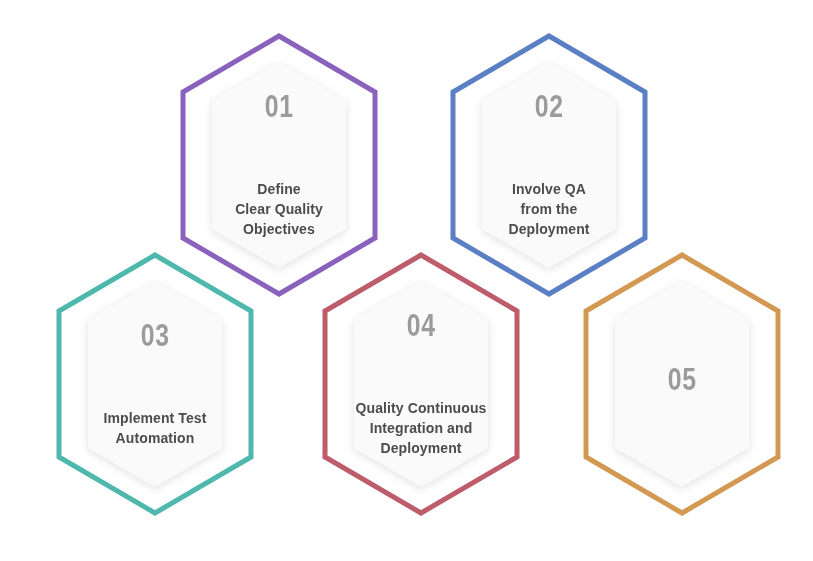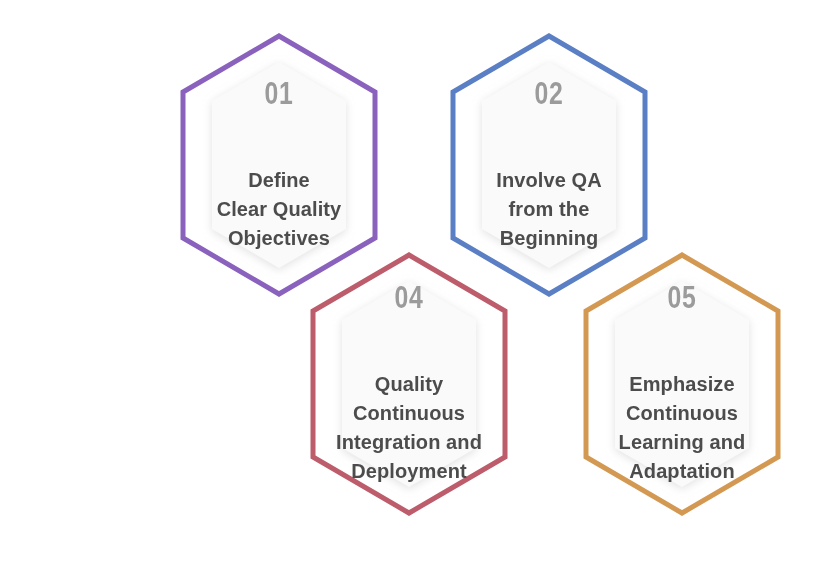--- a/index.html
+++ b/index.html
@@ -37,54 +37,55 @@
   }
 
   .hex-content {
     position: absolute;
     left: 0;
     top: 0;
     width: 226px;
     height: 266px;
     display: flex;
     flex-direction: column;
+    align-items: center;
     justify-content: center;
     text-align: center;
     box-sizing: border-box;
     padding: 0 26px;
   }
 
   .hex-number {
     font-family: "Liberation Sans", sans-serif;
     font-size: 31px;
     font-weight: bold;
     color: #9b9b9b;
     letter-spacing: 1px;
     line-height: 1;
     margin-bottom: 9px;
     transform: scaleX(0.80);
     transform-origin: center center;
   }
 
   .hex-label {
     font-family: "Liberation Sans", sans-serif;
-    font-size: 20px;
+    font-size: 14px;
     font-weight: bold;
     color: #4c4c4c;
     line-height: 1.45;
     letter-spacing: 0.1px;
     white-space: pre-line;
     margin-top: 48px;
   }
 
   
   #hex-1 { left: 166px;  top: 32px;  }
   #hex-2 { left: 436px;  top: 32px;  }
   #hex-3 { left: 42px;   top: 251px; }
-  #hex-4 { left: 296px;  top: 251px; }
+  #hex-4 { left: 308px;  top: 251px; }
   #hex-5 { left: 569px;  top: 251px; }
 </style>
 </head>
 <body>
 
 <div id="infographic">
 
   <div class="hex-cell" id="hex-1">
     <svg class="hex-svg" viewBox="0 0 226 266">
       <defs>
@@ -110,24 +111,40 @@
           <feDropShadow dx="0" dy="2" stdDeviation="4" flood-color="#c9c9c9" flood-opacity="0.55"></feDropShadow>
         </filter>
       </defs>
       <polygon class="hex-inner" points="113,30 180,69 180,197 113,236 46,197 46,69" fill="#fafafa" filter="url(#innershadow2)"></polygon>
       <polygon class="hex-outline" points="113,4 209,60 209,206 113,262 17,206 17,60" fill="none" stroke-width="5" stroke-linejoin="miter" stroke="#5b7fc4"></polygon>
     </svg>
     <div class="hex-content">
       <div class="hex-number">02</div>
       <div class="hex-label">Involve QA
 from the
-Beginning</div>
+Deployment</div>
     </div>
   </div>
 
+  <div class="hex-cell" id="hex-3">
+    <svg class="hex-svg" viewBox="0 0 226 266">
+      <defs>
+        <filter id="innershadow3" x="-30%" y="-30%" width="160%" height="160%">
+          <feDropShadow dx="0" dy="2" stdDeviation="4" flood-color="#c9c9c9" flood-opacity="0.55"></feDropShadow>
+        </filter>
+      </defs>
+      <polygon class="hex-inner" points="113,30 180,69 180,197 113,236 46,197 46,69" fill="#fafafa" filter="url(#innershadow3)"></polygon>
+      <polygon class="hex-outline" points="113,4 209,60 209,206 113,262 17,206 17,60" fill="none" stroke-width="5" stroke-linejoin="miter" stroke="#4fb8ad"></polygon>
+    </svg>
+    <div class="hex-content">
+      <div class="hex-number">03</div>
+      <div class="hex-label">Implement Test
+Automation</div>
+    </div>
+  </div>
 
   <div class="hex-cell" id="hex-4">
     <svg class="hex-svg" viewBox="0 0 226 266">
       <defs>
         <filter id="innershadow4" x="-30%" y="-30%" width="160%" height="160%">
           <feDropShadow dx="0" dy="2" stdDeviation="4" flood-color="#c9c9c9" flood-opacity="0.55"></feDropShadow>
         </filter>
       </defs>
       <polygon class="hex-inner" points="113,30 180,69 180,197 113,236 46,197 46,69" fill="#fafafa" filter="url(#innershadow4)"></polygon>
       <polygon class="hex-outline" points="113,4 209,60 209,206 113,262 17,206 17,60" fill="none" stroke-width="5" stroke-linejoin="miter" stroke="#bd5c6b"></polygon>
@@ -145,20 +162,16 @@
       <defs>
         <filter id="innershadow5" x="-30%" y="-30%" width="160%" height="160%">
           <feDropShadow dx="0" dy="2" stdDeviation="4" flood-color="#c9c9c9" flood-opacity="0.55"></feDropShadow>
         </filter>
       </defs>
       <polygon class="hex-inner" points="113,30 180,69 180,197 113,236 46,197 46,69" fill="#fafafa" filter="url(#innershadow5)"></polygon>
       <polygon class="hex-outline" points="113,4 209,60 209,206 113,262 17,206 17,60" fill="none" stroke-width="5" stroke-linejoin="miter" stroke="#d39952"></polygon>
     </svg>
     <div class="hex-content">
       <div class="hex-number">05</div>
-      <div class="hex-label">Emphasize
-Continuous
-Learning and
-Adaptation</div>
     </div>
   </div>
 
 </div>
 
 </body></html>

